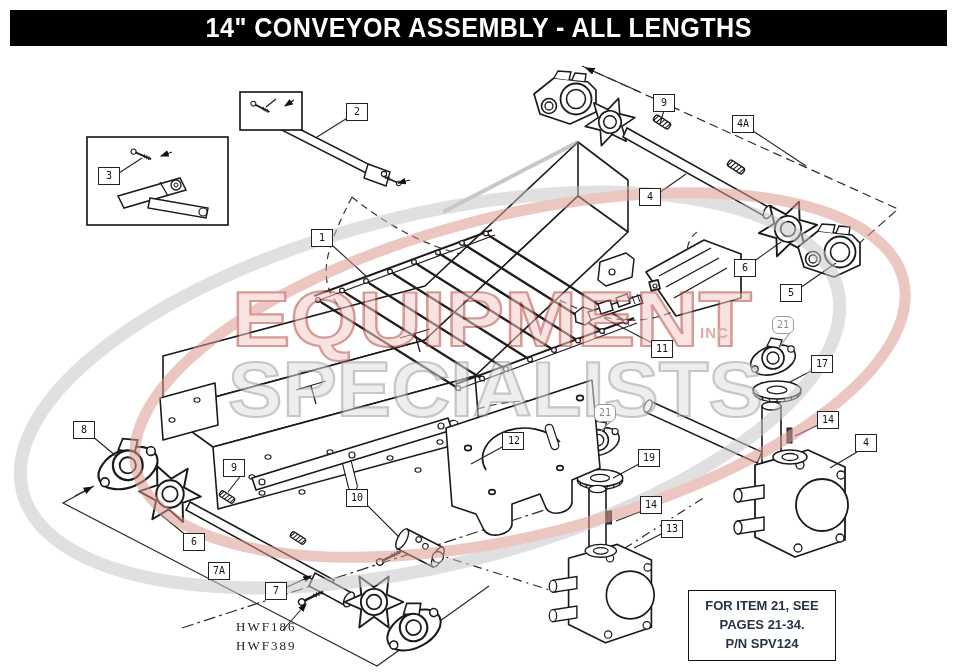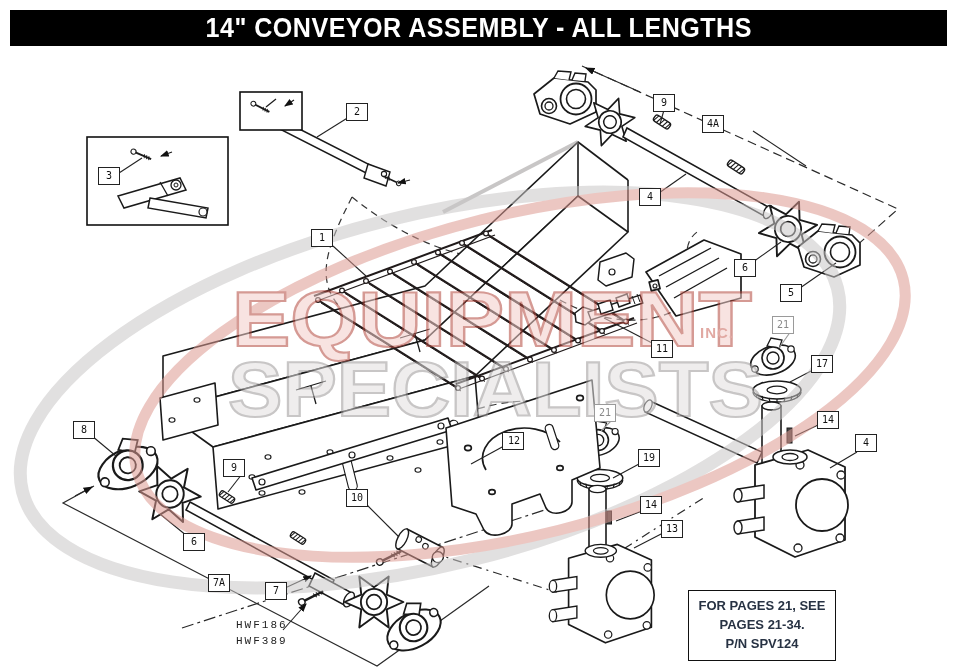--- a/index.html
+++ b/index.html
@@ -7,27 +7,27 @@
          font-family:"Liberation Sans",sans-serif;}
   #title-bar{position:absolute;left:10px;top:10px;width:937px;height:36px;background:#000;
              display:flex;align-items:center;justify-content:center;}
   #title-bar span{color:#fff;font-weight:800;font-size:27px;letter-spacing:.5px;
                   transform:scaleX(.93);white-space:nowrap;}
   #drawing{position:absolute;left:0;top:0;}
   .callout{position:absolute;transform:translate(-50%,-50%);min-width:14px;height:15px;
            padding:1px 3px 0 3px;background:#fff;border:1.4px solid #222;color:#111;
            font-family:"DejaVu Sans Mono",monospace;font-size:10px;line-height:14px;
            text-align:center;z-index:30;}
-  .callout.gray{border-color:#9a9a9a;color:#8a8a8a;}
+  .callout.gray{border-color:#9a9a9a;color:#8a8a8a;border-radius:6px;}
   #note-box{position:absolute;left:688px;top:590px;width:146px;height:69px;background:#fff;
             border:1.6px solid #111;display:flex;flex-direction:column;align-items:center;
             justify-content:center;z-index:25;}
   #note-box div{color:#273243;font-size:13px;font-weight:600;line-height:1.45;white-space:nowrap;}
   #part-labels{position:absolute;left:236px;top:618px;z-index:25;}
-  #part-labels div{font-family:Liberation Mono, monospace;font-size:11px;letter-spacing:2px;
+  #part-labels div{font-family:Liberation Serif, serif;font-size:13px;letter-spacing:2px;
                    color:#222;line-height:1.45;}
 </style>
 </head>
 <body>
 
 <div id="stage">
 
   <div id="title-bar">
     <span>14" CONVEYOR ASSEMBLY - ALL LENGTHS</span>
   </div>
@@ -377,26 +377,26 @@
       <text x="232" y="346" textLength="520" lengthAdjust="spacingAndGlyphs" font-family="Liberation Sans, sans-serif" font-weight="bold" font-size="78" fill="#f3cdc9" stroke="#b4483e" stroke-width="2.2">EQUIPMENT</text>
       <text x="700" y="338" font-family="Liberation Sans, sans-serif" font-weight="bold" font-size="15" letter-spacing="1" fill="#c96459">INC.</text>
     </g>
   </svg>
 
   <div id="callout-layer">
       <div class="callout" style="left: 322px; top: 238px;">1</div>
       <div class="callout" style="left: 357px; top: 112px;">2</div>
       <div class="callout" style="left: 109px; top: 176px;">3</div>
       <div class="callout" style="left: 650px; top: 197px;">4</div>
-      <div class="callout" style="left: 713px; top: 124px;">4A</div>
+      <div class="callout" style="left: 743px; top: 124px;">4A</div>
       <div class="callout" style="left: 791px; top: 293px;">5</div>
       <div class="callout" style="left: 745px; top: 268px;">6</div>
       <div class="callout" style="left: 194px; top: 542px;">6</div>
       <div class="callout" style="left: 276px; top: 591px;">7</div>
-      <div class="callout" style="left: 219px; top: 583px;">7A</div>
+      <div class="callout" style="left: 219px; top: 571px;">7A</div>
       <div class="callout" style="left: 84px; top: 430px;">8</div>
       <div class="callout" style="left: 664px; top: 103px;">9</div>
       <div class="callout" style="left: 234px; top: 468px;">9</div>
       <div class="callout" style="left: 357px; top: 498px;">10</div>
       <div class="callout" style="left: 662px; top: 349px;">11</div>
       <div class="callout" style="left: 513px; top: 441px; text-align: right;">12</div>
       <div class="callout" style="left: 672px; top: 529px;">13</div>
       <div class="callout" style="left: 828px; top: 420px;">14</div>
       <div class="callout" style="left: 651px; top: 505px;">14</div>
       <div class="callout" style="left: 649px; top: 458px;">19</div>
@@ -405,18 +405,18 @@
       <div class="callout gray" style="left: 783px; top: 325px;">21</div>
       <div class="callout gray" style="left: 605px; top: 413px;">21</div>
     </div>
 
   <div id="part-labels">
     <div>HWF186</div>
     <div>HWF389</div>
   </div>
 
   <div id="note-box">
-    <div>FOR PAGES 21, SEE</div>
+    <div>FOR ITEM 21, SEE</div>
     <div>PAGES 21-34.</div>
     <div>P/N SPV124</div>
   </div>
 
 </div>
 
 </body></html>

